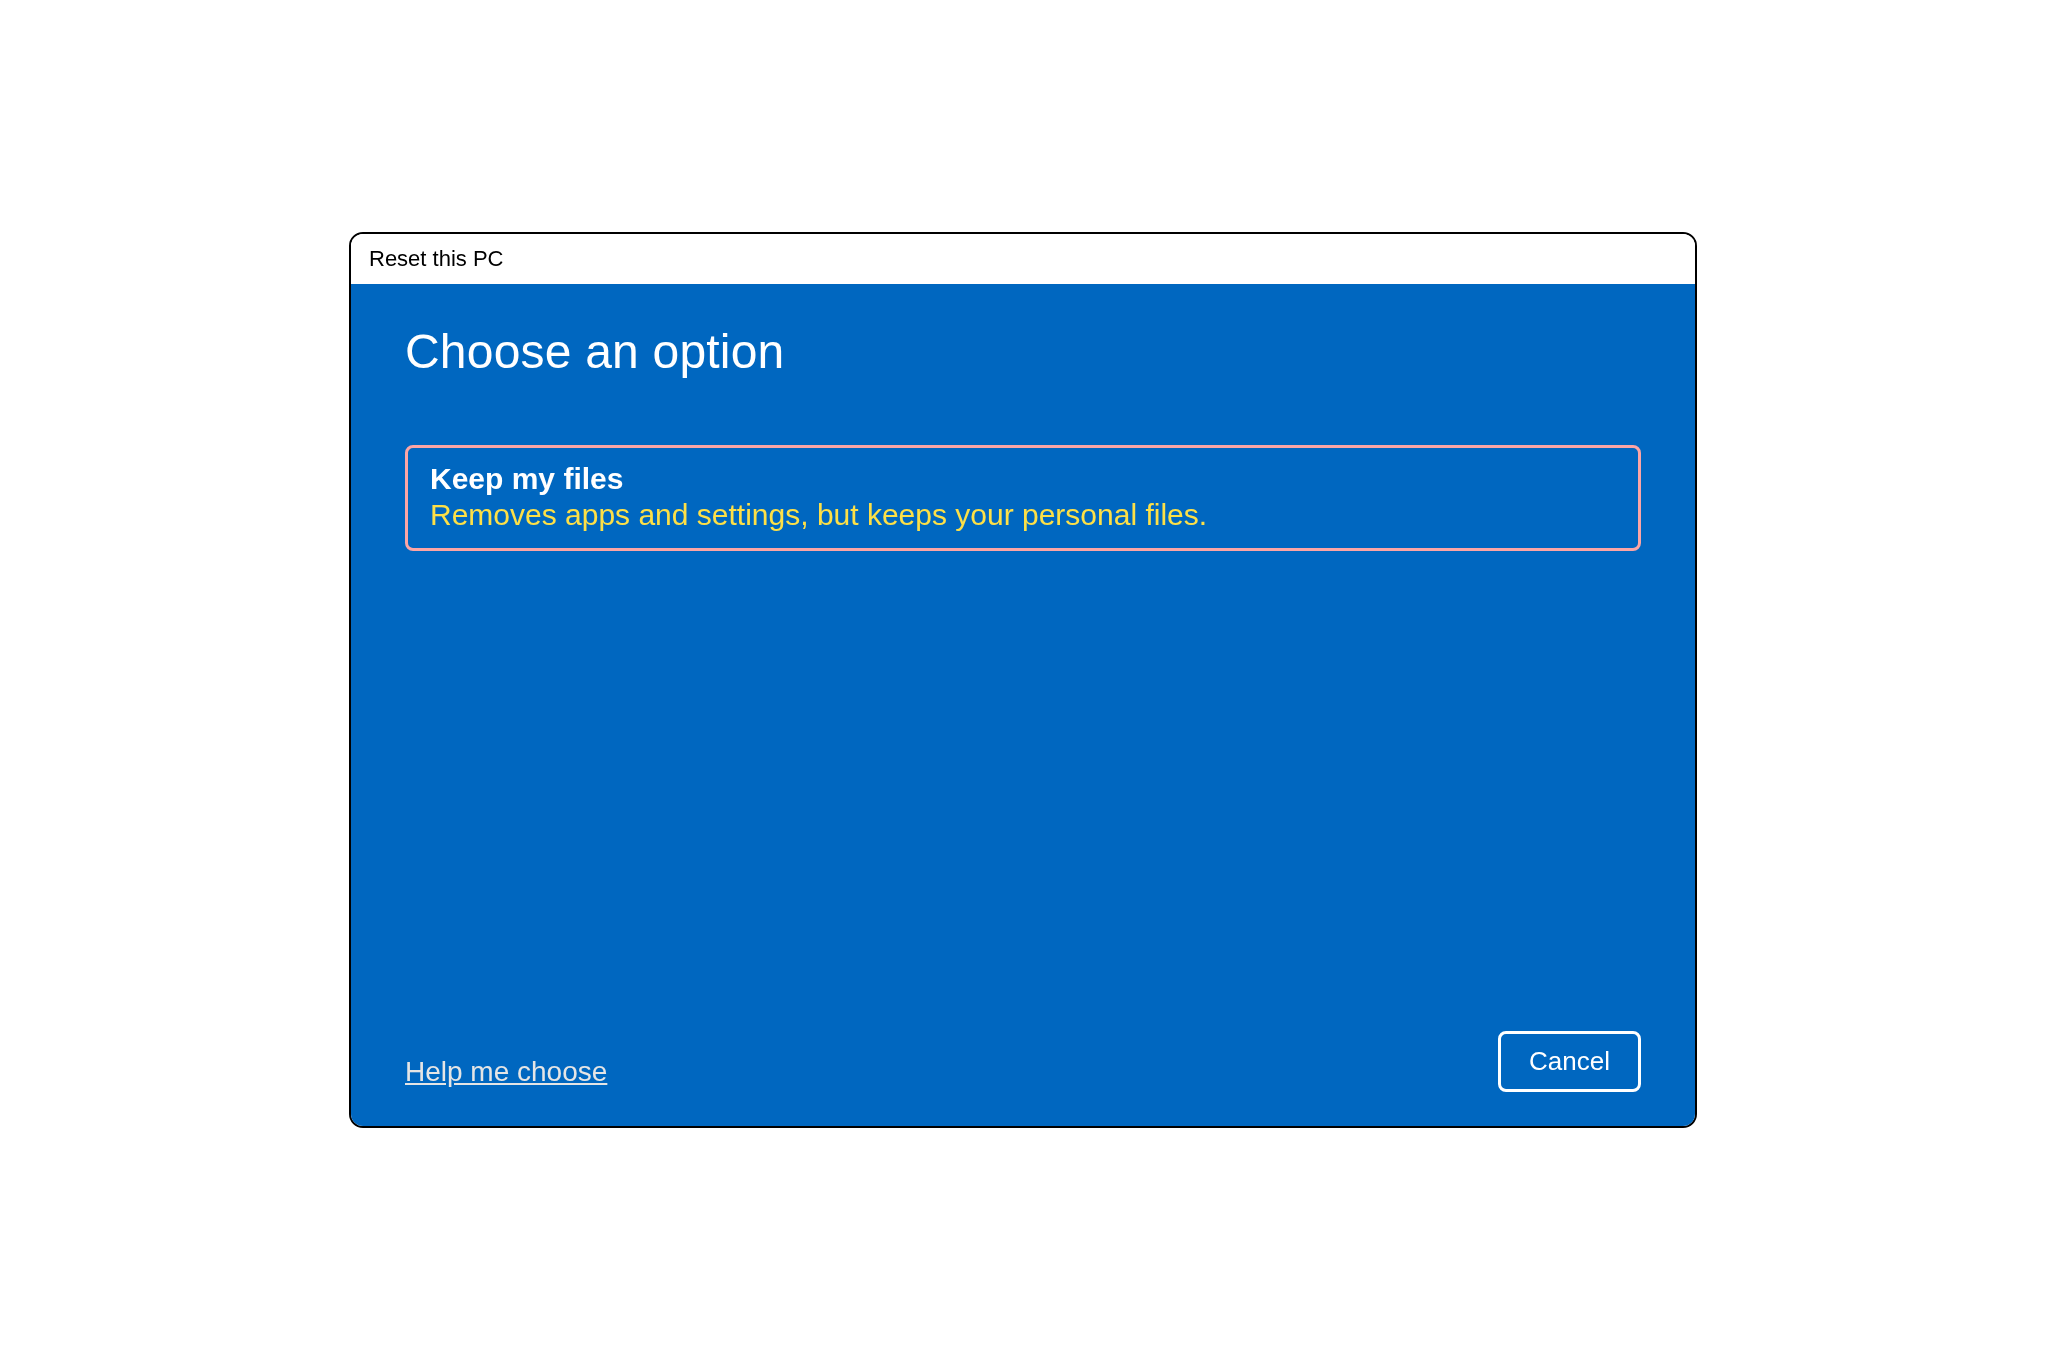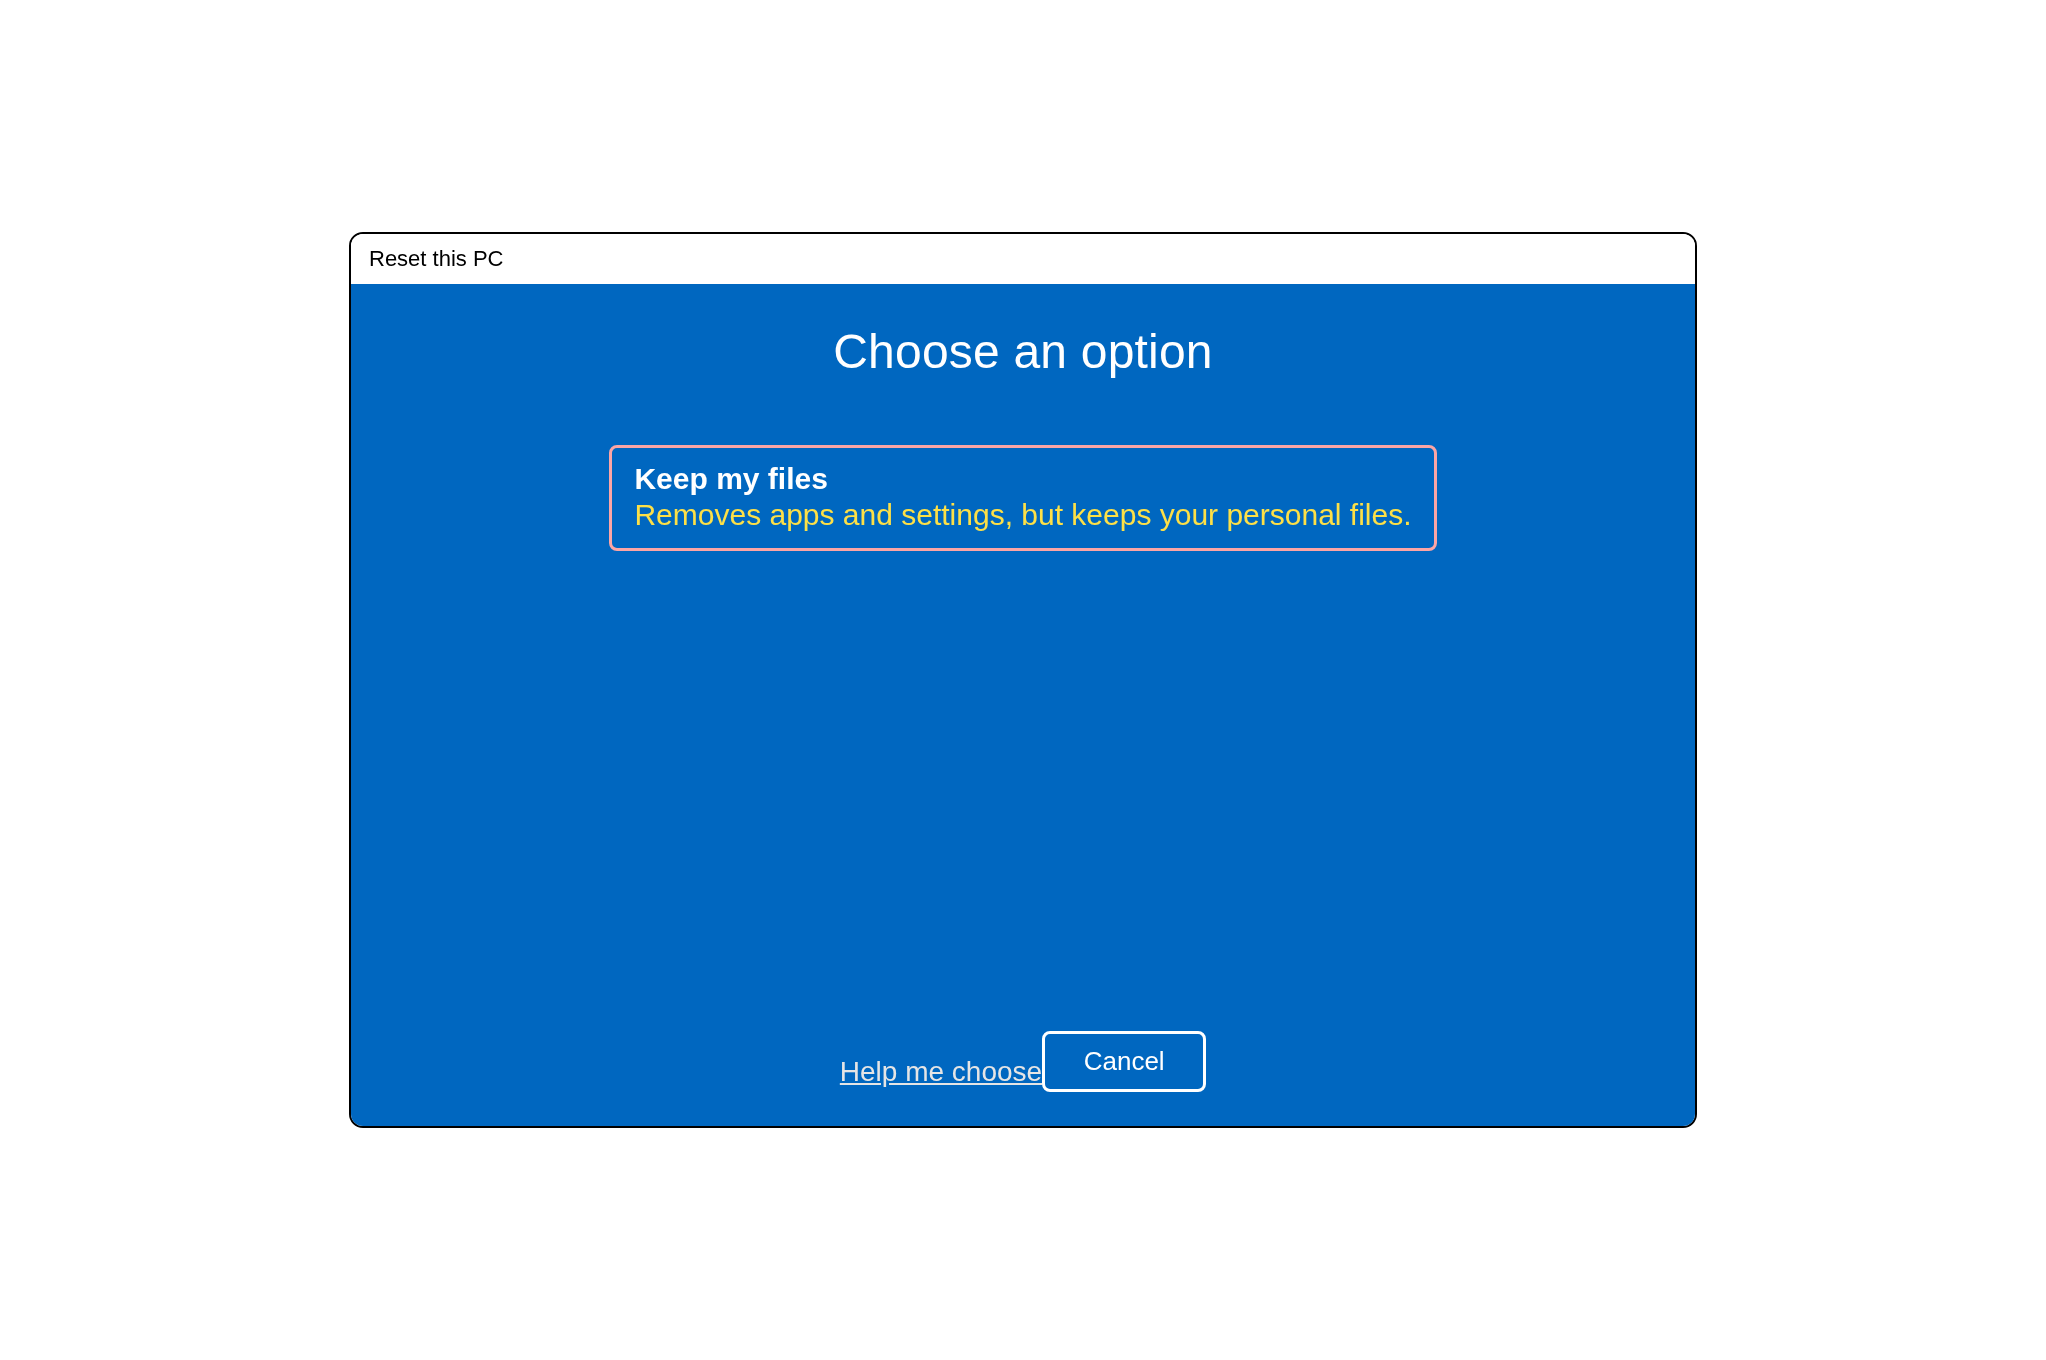--- a/index.html
+++ b/index.html
@@ -43,21 +43,20 @@
       font-weight: 400;
     }
 
     .content-area {
       flex: 1;
       background: #0067C0;
       display: flex;
       flex-direction: column;
       padding: 40px 54px 34px 54px;
       position: relative;
-      align-items: center;
     }
 
     .heading {
       font-size: 48px;
       font-weight: 400;
       color: #ffffff;
       margin-bottom: 66px;
       letter-spacing: 0.2px;
     }
 
@@ -107,21 +106,21 @@
     }
 
     .cancel-button {
       border: 3px solid #ffffff;
       border-radius: 8px;
       background: transparent;
       color: #ffffff;
       font-size: 26px;
       font-weight: 400;
       padding: 12px 0;
-      width: 164px;
+      width: 143px;
       text-align: center;
       cursor: pointer;
       font-family: inherit;
     }
   </style>
 </head>
 <body>
 
 <div class="window">
   <div class="titlebar">

